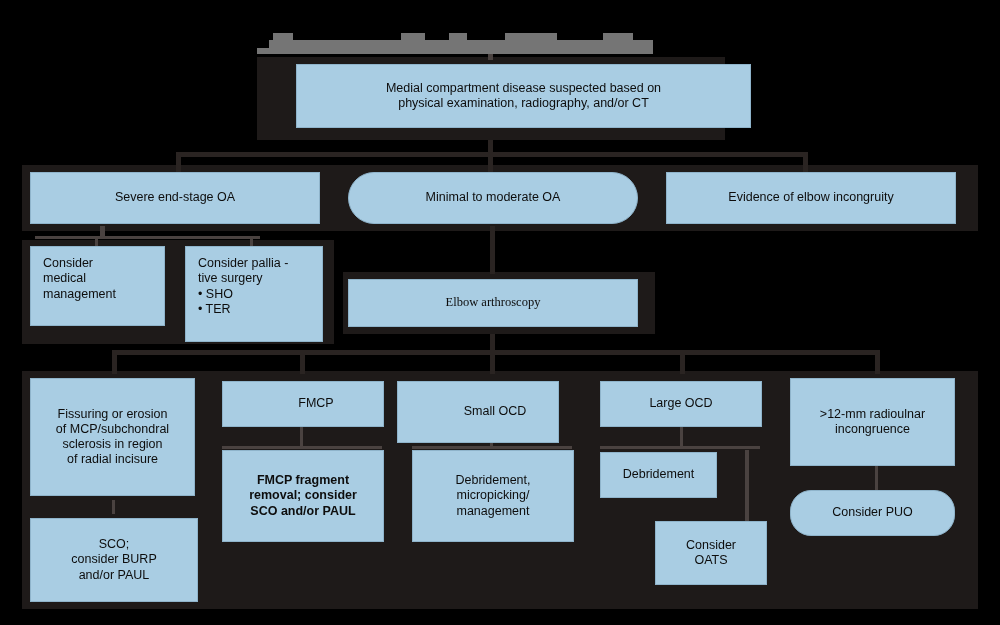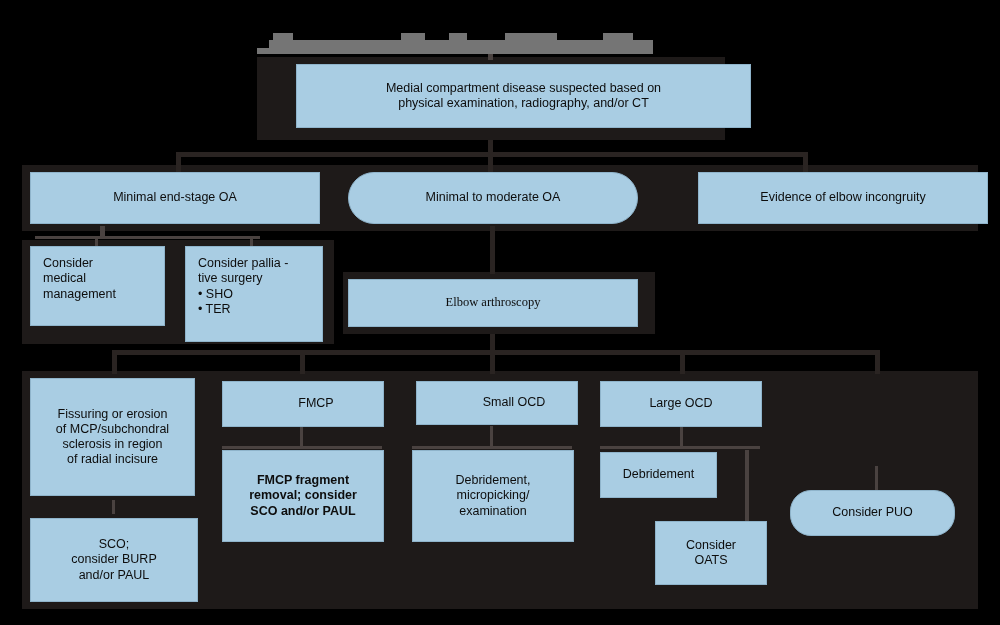--- a/index.html
+++ b/index.html
@@ -142,25 +142,25 @@
     <div class="nick" style="left:210px; top:0px; width:38px;  height:7px;"></div>
     <div class="nick" style="left:300px; top:0px; width:46px;  height:7px;"></div>
     <div class="nick" style="left:376px; top:0px; width:20px;  height:7px;"></div>
     <div class="nick" style="left:0px;   top:7px; width:12px;  height:8px;"></div>
   </div>
   <div id="title-text">Treatment of Medial Compartment Disease</div>
 
   <div class="box" style="left:260px; top:64px; width:455px; height:64px;margin-left:36px;">Medial compartment disease suspected based on
 physical examination, radiography, and/or CT</div>
 
-  <div class="box" style="left:30px; top:172px; width:290px; height:52px;">Minimal end-stage OA</div>
+  <div class="box" style="left:30px; top:172px; width:290px; height:52px;">Severe end-stage OA</div>
 
   <div class="box" style="left:348px; top:172px; width:290px; height:52px;border-radius:26px;">Minimal to moderate OA</div>
 
-  <div class="box" style="left:666px; top:172px; width:290px; height:52px;margin-left:32px;">Evidence of elbow incongruity</div>
+  <div class="box" style="left:666px; top:172px; width:290px; height:52px;">Evidence of elbow incongruity</div>
 
   <div class="box left topalign" style="left:30px; top:246px; width:135px; height:80px;">Consider
 medical
 management</div>
 
   <div class="box left topalign" style="left:185px; top:246px; width:138px; height:96px;">Consider pallia  -
 tive surgery
 • SHO
 • TER</div>
 
@@ -174,29 +174,31 @@
   <div class="box" style="left:30px; top:518px; width:168px; height:84px;">SCO;
 consider BURP
 and/or PAUL</div>
 
   <div class="box" style="left:222px; top:381px; width:162px; height:46px;padding-left:32px;">FMCP</div>
 
   <div class="box" style="left:222px; top:450px; width:162px; height:92px;font-weight:bold;">FMCP fragment
 removal; consider
 SCO and/or PAUL</div>
 
-  <div class="box" style="left:416px; top:381px; width:162px; height:44px;padding-left:40px;">Small OCD</div>
+  <div class="box" style="left:397px; top:381px; width:162px; height:62px;padding-left:40px;">Small OCD</div>
 
   <div class="box" style="left:412px; top:450px; width:162px; height:92px;">Debridement,
 micropicking/
-examination</div>
+management</div>
 
   <div class="box" style="left:600px; top:452px; width:117px; height:46px;">Debridement</div>
 
   <div class="box" style="left:600px; top:381px; width:162px; height:46px;">Large OCD</div>
 
   <div class="box" style="left:655px; top:521px; width:112px; height:64px;">Consider
 OATS</div>
 
+  <div class="box" style="left:790px; top:378px; width:165px; height:88px;">&gt;12-mm radioulnar
+incongruence</div>
 
   <div class="box" style="left:790px; top:490px; width:165px; height:46px;border-radius:21px;">Consider PUO</div>
 
 </div>
 
 </body></html>

